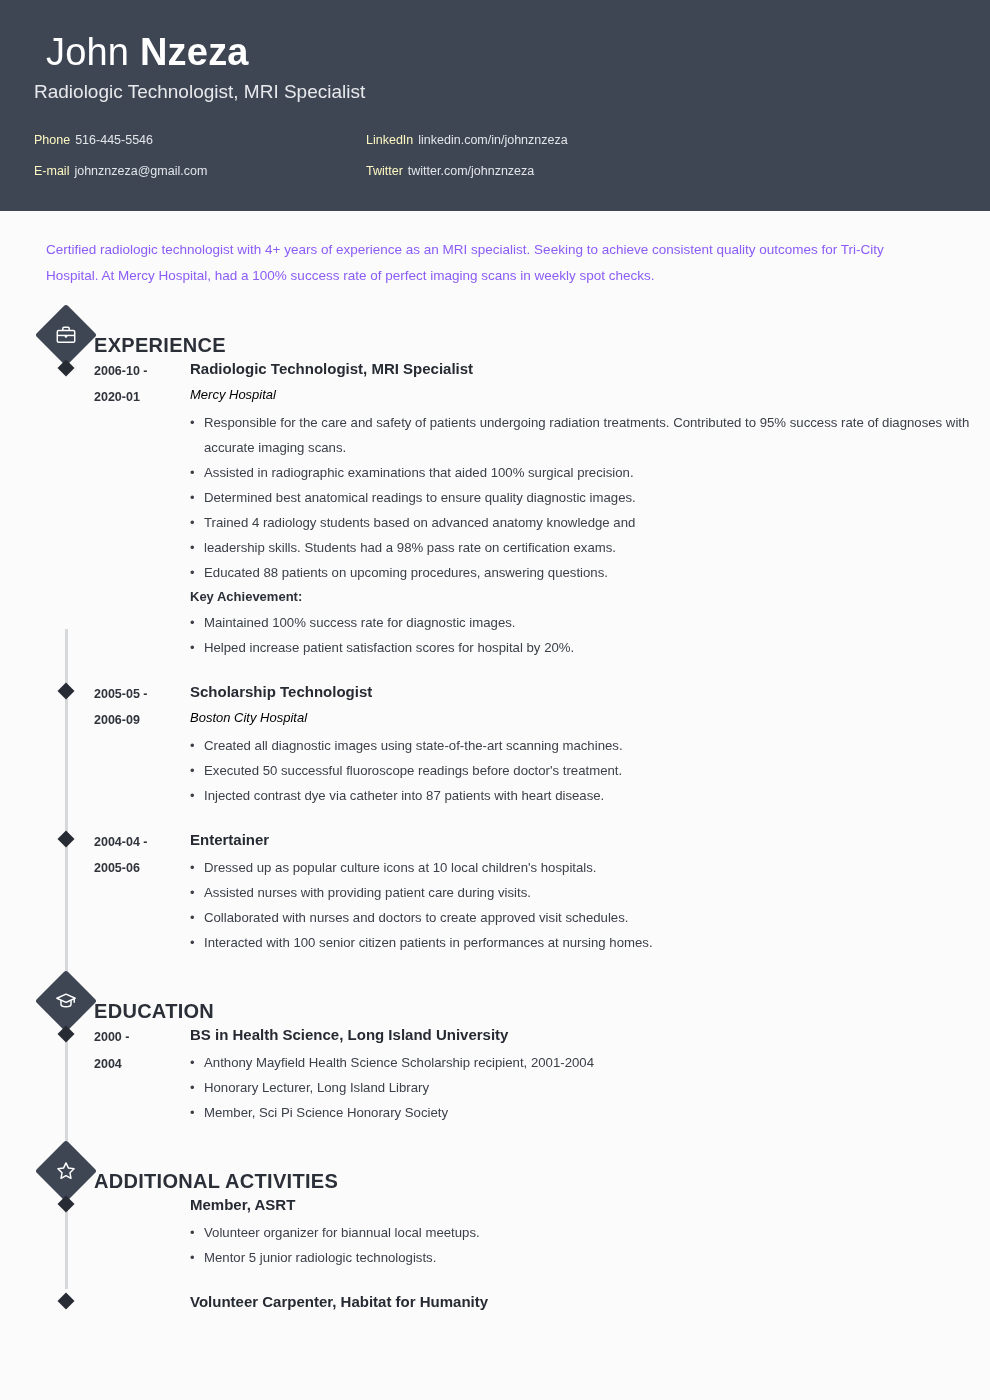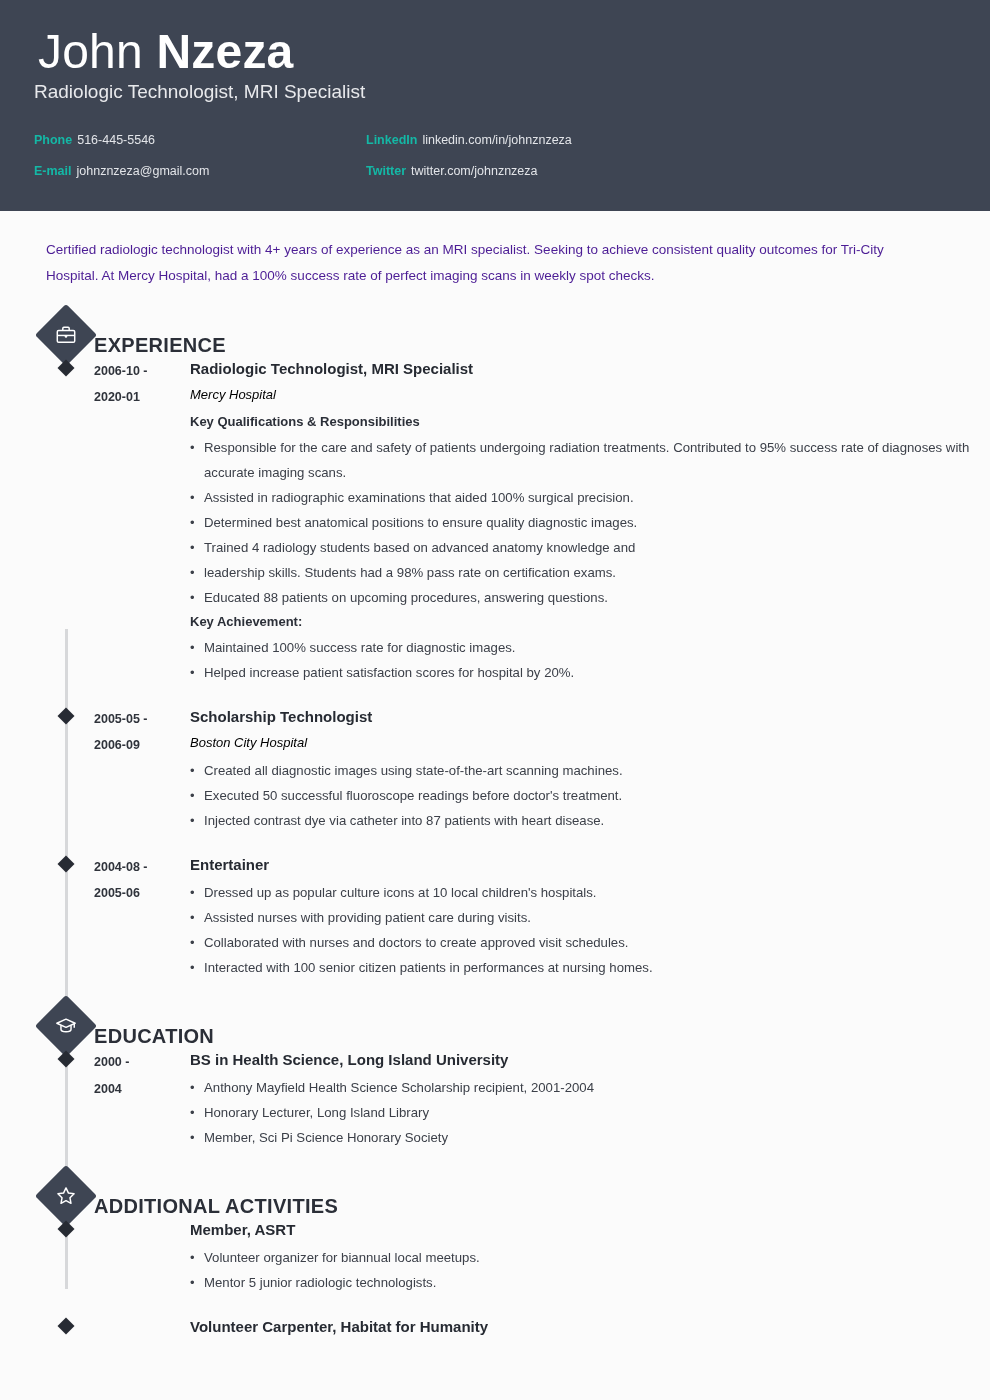--- a/index.html
+++ b/index.html
@@ -22,26 +22,26 @@
   }
 
   
   .header {
     background: #3e4553;
     padding: 30px 34px 26px 34px;
     box-sizing: border-box;
     height: 211px;
   }
   .name {
-    font-size: 48px;
+    font-size: 38px;
     line-height: 44px;
     color: #ffffff;
     font-weight: 300;
     letter-spacing: 0.2px;
-    margin: 0 0 6px 4px;
+    margin: 0 0 6px 12px;
   }
   .name .last { font-weight: 700; }
   .job-title {
     font-size: 19px;
     line-height: 24px;
     color: #e8e9ec;
     font-weight: 400;
     margin: 0;
   }
   .contacts {
@@ -52,32 +52,32 @@
   }
   .contact-item {
     width: 332px;
     font-size: 12.5px;
     line-height: 17px;
     color: #e3e5e9;
     margin-bottom: 14px;
     white-space: nowrap;
   }
   .contact-item .clabel {
-    font-weight: 700;
-    color: #14b8a6;
+    font-weight: 400;
+    color: #fef9c3;
     margin-right: 5px;
   }
   .contact-item .cvalue { font-weight: 400; }
 
   
   .summary {
     margin: 26px 46px 0 46px;
     font-size: 13.5px;
     line-height: 26px;
-    color: #4c1d95;
+    color: #8b5cf6;
     max-width: 890px;
   }
 
   
   .section { position: relative; }
   .section-head {
     position: relative;
     height: 46px;
     margin-top: 22px;
     padding-left: 94px;
@@ -239,25 +239,24 @@
 
       <div class="entry">
         <div class="entry-marker"></div>
         <div class="date-col">
           <div>2006-10 -</div>
           <div>2020-01</div>
         </div>
         <div class="content-col">
           <div class="entry-title">Radiologic Technologist, MRI Specialist</div>
           <div class="entry-org">Mercy Hospital</div>
-          <div class="sub-head">Key Qualifications &amp; Responsibilities</div>
           <ul class="bullets">
             <li>Responsible for the care and safety of patients undergoing radiation treatments. Contributed to 95% success rate of diagnoses with accurate imaging scans.</li>
             <li>Assisted in radiographic examinations that aided 100% surgical precision.</li>
-            <li>Determined best anatomical positions to ensure quality diagnostic images.</li>
+            <li>Determined best anatomical readings to ensure quality diagnostic images.</li>
             <li>Trained 4 radiology students based on advanced anatomy knowledge and</li>
             <li>leadership skills. Students had a 98% pass rate on certification exams.</li>
             <li>Educated 88 patients on upcoming procedures, answering questions.</li>
           </ul>
           <div class="sub-head">Key Achievement:</div>
           <ul class="bullets">
             <li>Maintained 100% success rate for diagnostic images.</li>
             <li>Helped increase patient satisfaction scores for hospital by 20%.</li>
           </ul>
         </div>
@@ -276,21 +275,21 @@
             <li>Created all diagnostic images using state-of-the-art scanning machines.</li>
             <li>Executed 50 successful fluoroscope readings before doctor's treatment.</li>
             <li>Injected contrast dye via catheter into 87 patients with heart disease.</li>
           </ul>
         </div>
       </div>
 
       <div class="entry">
         <div class="entry-marker"></div>
         <div class="date-col">
-          <div>2004-08 -</div>
+          <div>2004-04 -</div>
           <div>2005-06</div>
         </div>
         <div class="content-col">
           <div class="entry-title">Entertainer</div>
           <ul class="bullets">
             <li>Dressed up as popular culture icons at 10 local children's hospitals.</li>
             <li>Assisted nurses with providing patient care during visits.</li>
             <li>Collaborated with nurses and doctors to create approved visit schedules.</li>
             <li>Interacted with 100 senior citizen patients in performances at nursing homes.</li>
           </ul>

